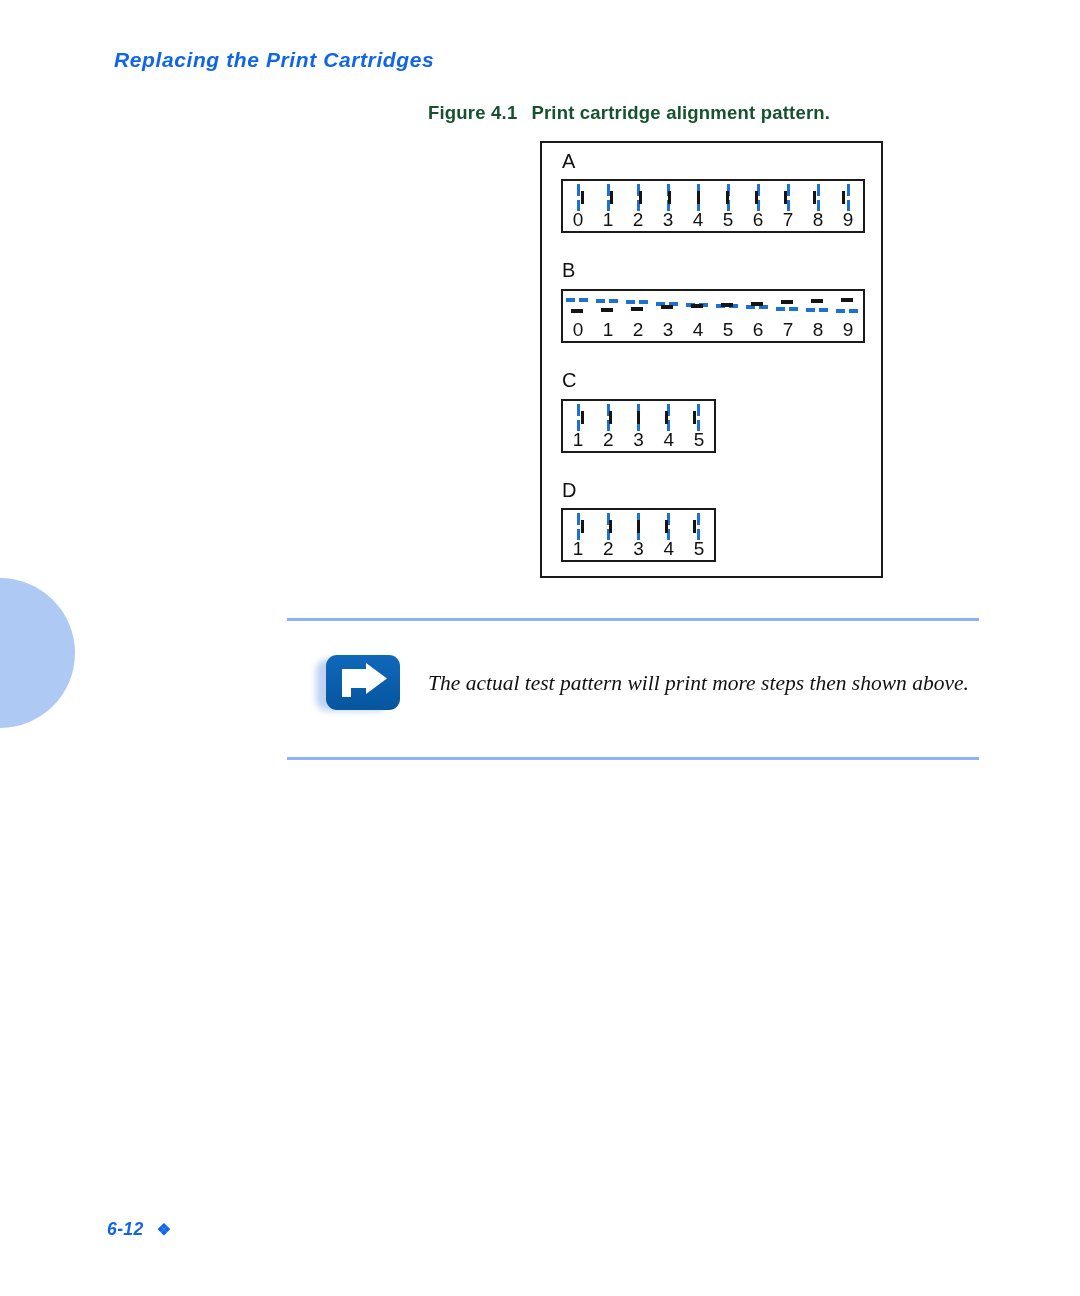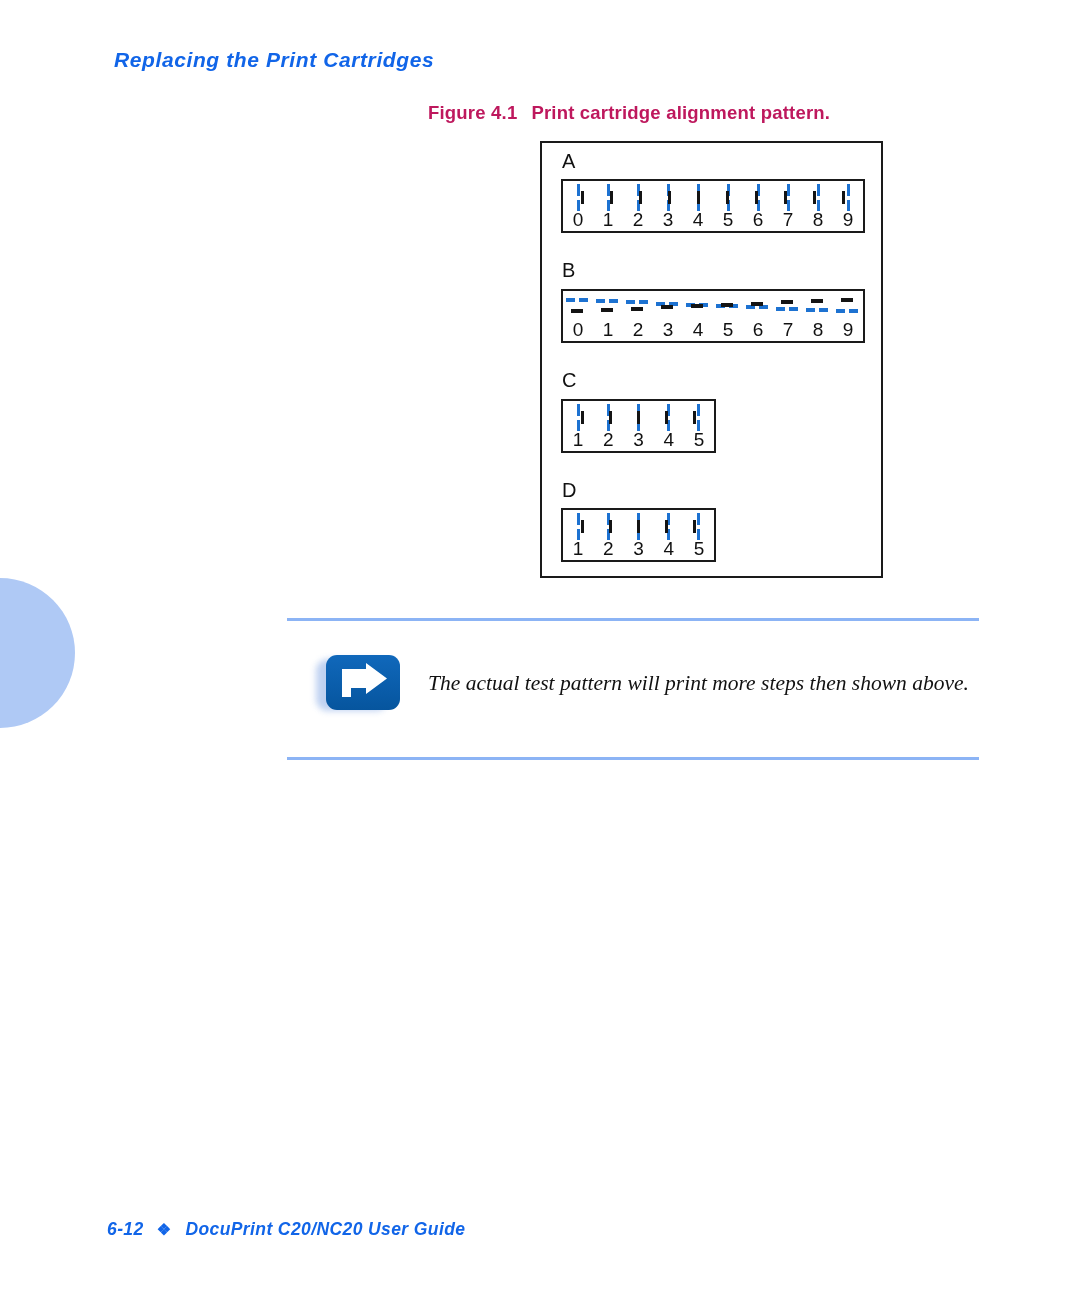--- a/index.html
+++ b/index.html
@@ -42,21 +42,21 @@
   }
 
   
   .figure-caption {
     position: absolute;
     left: 428px;
     top: 102px;
     font-family: "Liberation Sans", sans-serif;
     font-weight: bold;
     font-size: 18.5px;
-    color: #be185d;
+    color: #14532d;
     white-space: nowrap;
     letter-spacing: 0.2px;
   }
   .figure-caption .cap-num { margin-right: 14px; }
 
   
   .figure-frame {
     position: absolute;
     left: 540px;
     top: 141px;
@@ -498,14 +498,13 @@
   </div>
 </div>
 
 <div class="note-text">The actual test pattern will print more steps then shown above.</div>
 
 <div class="rule" id="rule-bottom"></div>
 
 <div class="footer">
   <span class="page-no">6-12</span>
   <span class="diamond">❖</span>
-  <span>DocuPrint C20/NC20 User Guide</span>
 </div>
 
 </body></html>

